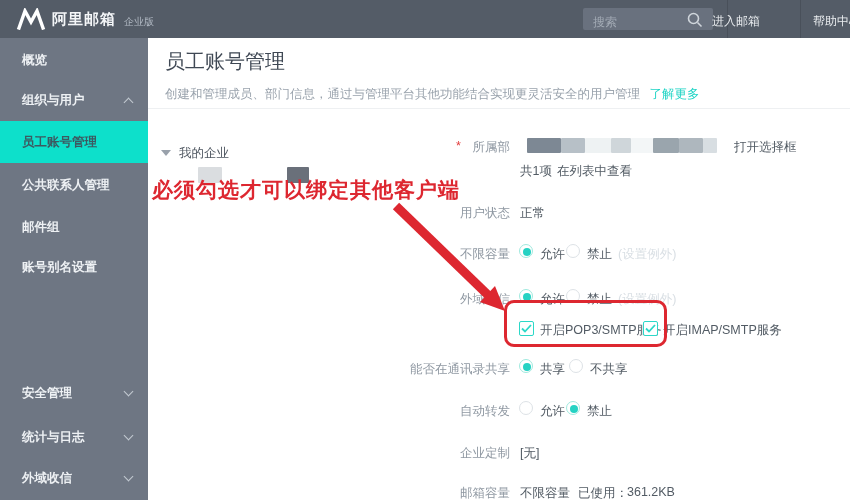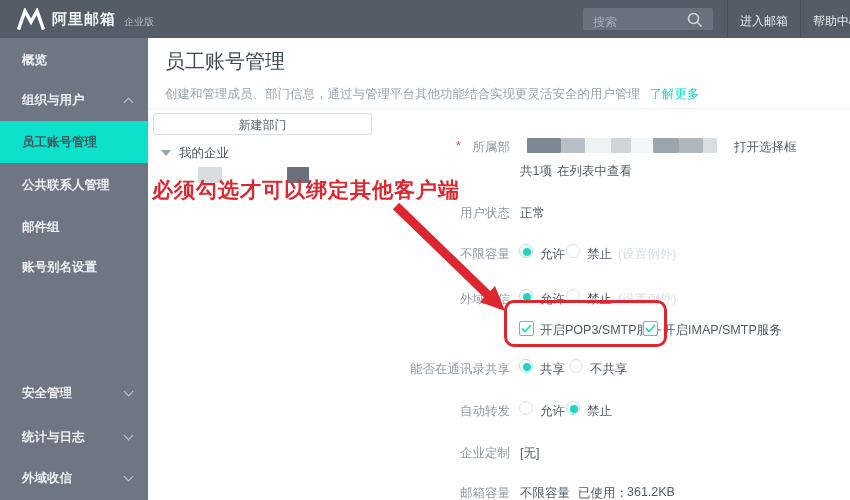--- a/index.html
+++ b/index.html
@@ -70,21 +70,21 @@
     <span class="abs brand">阿里邮箱</span>
     <span class="abs edition">企业版</span>
 
     <input class="abs search-box" type="text" placeholder="搜索" style="">
     <svg class="abs" style="left:686px;top:11px;" width="18" height="18" viewBox="0 0 18 18">
       <circle cx="7.5" cy="7.5" r="5" fill="none" stroke="#cfd5db" stroke-width="1.6"></circle>
       <line x1="11.5" y1="11.5" x2="15.5" y2="15.5" stroke="#cfd5db" stroke-width="1.6"></line>
     </svg>
 
     <div class="abs tb-divider" style="left:727px;"></div>
-    <span class="abs tb-btn" style="left:740px;text-align:right;">进入邮箱</span>
+    <span class="abs tb-btn" style="left:712px;text-align:right;">进入邮箱</span>
     <div class="abs tb-divider" style="left:800px;"></div>
     <span class="abs tb-btn" style="left:813px;">帮助中心</span>
   </div>
 
   <div class="abs sidebar">
     <div class="abs side-item" style="top:8px;">
       <span>概览</span>
     </div>
     <div class="abs side-item" style="top:48px;">
       <span>组织与用户</span>
@@ -116,21 +116,20 @@
     </div>
   </div>
 
   <div class="abs page-title">员工账号管理</div>
   <div class="abs page-sub">
     <span>创建和管理成员、部门信息，通过与管理平台其他功能结合实现更灵活安全的用户管理</span>
     <span class="link" style="margin-left:6px;">了解更多</span>
   </div>
   <div class="abs hdr-divider"></div>
 
-  <div class="abs new-dept">新建部门</div>
   <div class="abs tree-caret"></div>
   <div class="abs tree-root">我的企业</div>
   <div class="abs redact" style="left:198px;top:167px;width:24px;height:16px;background:#dadde0;"></div>
   <div class="abs redact" style="left:287px;top:167px;width:22px;height:16px;background:#6a707a;"></div>
 
   <span class="abs req" style="left:456px;top:139px;">*</span>
   <span class="abs flabel" style="left:360px;top:139px;">所属部</span>
   <div class="abs" style="left:527px;top:138px;display:flex;gap:0;">
     <span class="redact" style="width:34px;height:15px;background:#7d8894;"></span>
     <span class="redact" style="width:24px;height:15px;background:#b7c0c7;"></span>

